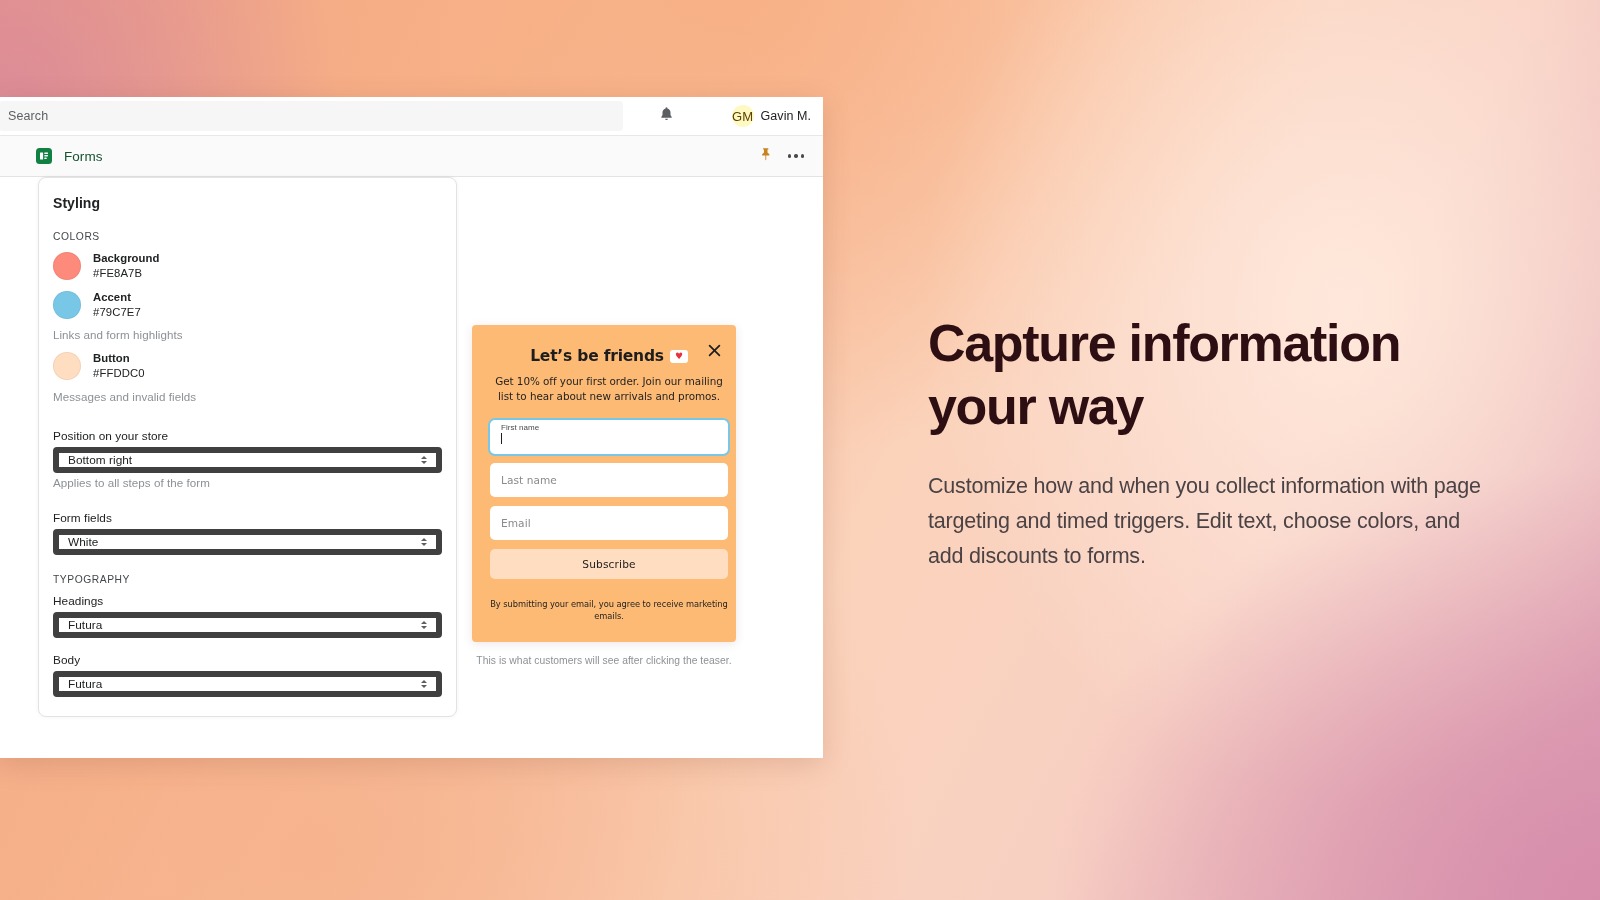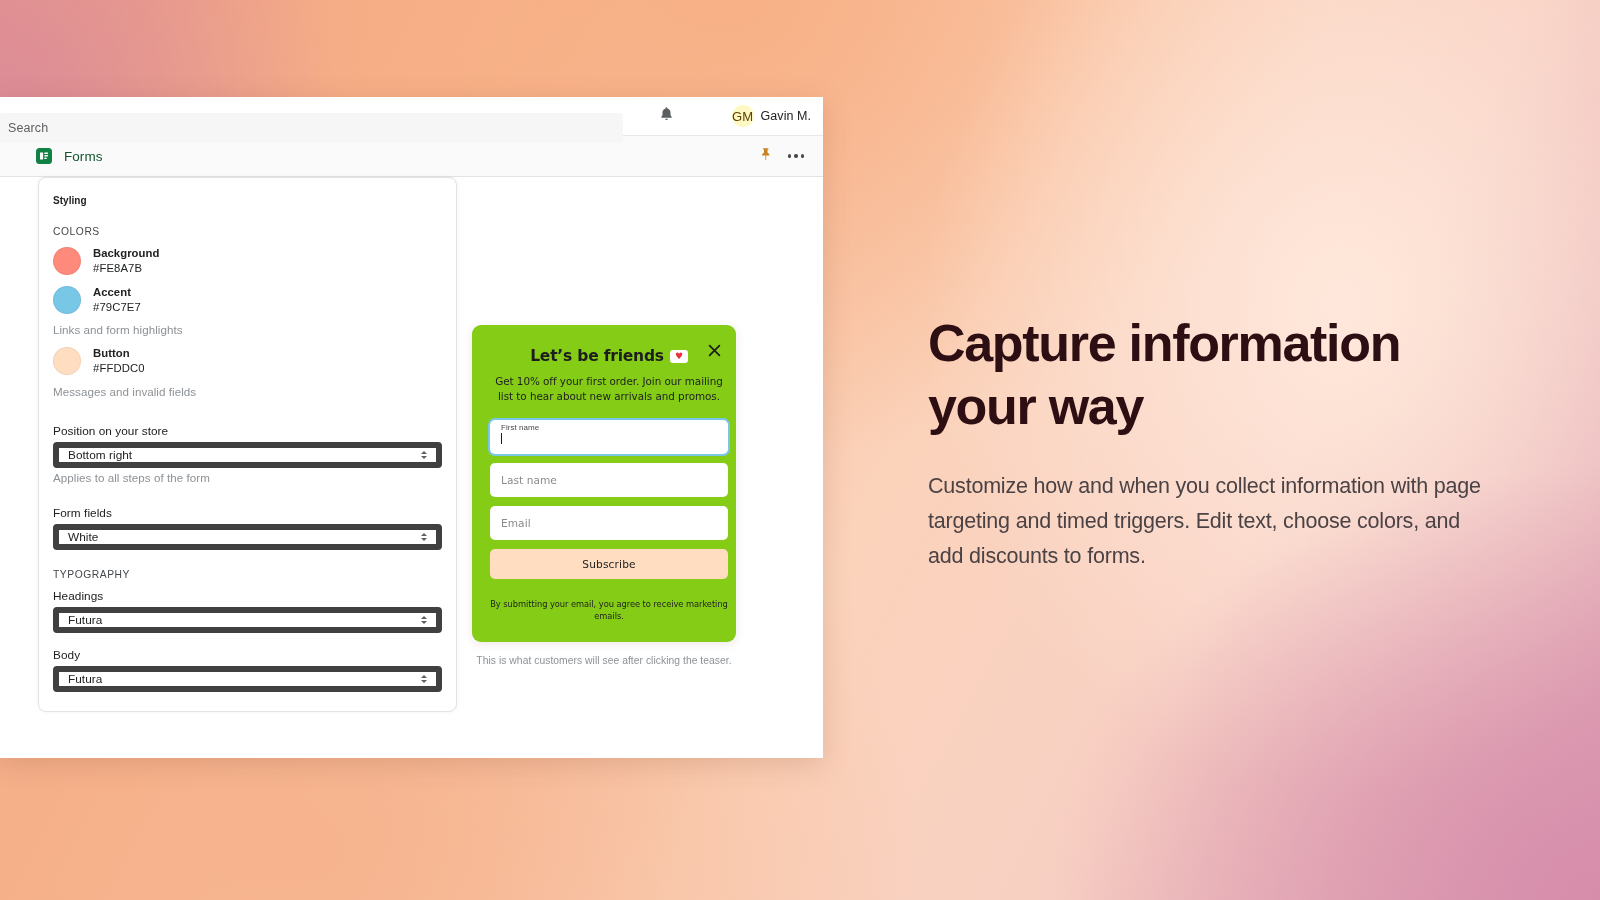--- a/index.html
+++ b/index.html
@@ -45,21 +45,21 @@
   .topbar {
     height: 38px;
     background: #ffffff;
     display: flex;
     align-items: center;
     position: relative;
   }
   .search-field {
     position: absolute;
     left: 0;
-    top: 16px;
+    top: 4px;
     width: 624px;
     height: 30px;
     background: #f6f6f7;
     border-radius: 4px;
     display: flex;
     align-items: center;
     padding-left: 9px;
   }
   .search-field .ph {
     font-size: 12.5px;
@@ -156,21 +156,21 @@
     width: 419px;
     background: #ffffff;
     border: 1px solid #e1e3e5;
     border-radius: 8px;
     box-shadow: 0 0 4px rgba(22,29,37,0.05);
     padding: 17px 0 16px 0;
   }
   .styling-card .inner { padding: 0 14px; }
 
   .card-title {
-    font-size: 10px;
+    font-size: 14px;
     font-weight: 600;
     color: #202223;
     letter-spacing: 0.05px;
     margin-bottom: 20px;
   }
   .section-label {
     font-size: 10.3px;
     font-weight: 500;
     color: #44474a;
     letter-spacing: 0.55px;
@@ -250,22 +250,22 @@
 
   
   .preview-wrap {
     position: absolute;
     left: 473px;
     top: 148px;
     width: 264px;
   }
   .form-card {
     position: relative;
-    background: #84cc16;
-    border-radius: 9px;
+    background: #fdba74;
+    border-radius: 4px;
     padding: 22px 8px 20px 18px;
     box-shadow: 0 2px 10px rgba(120,60,50,0.12);
   }
   .form-close {
     position: absolute;
     top: 17px; right: 14px;
     width: 16px; height: 16px;
     display: flex; align-items: center; justify-content: center;
     cursor: pointer;
   }

